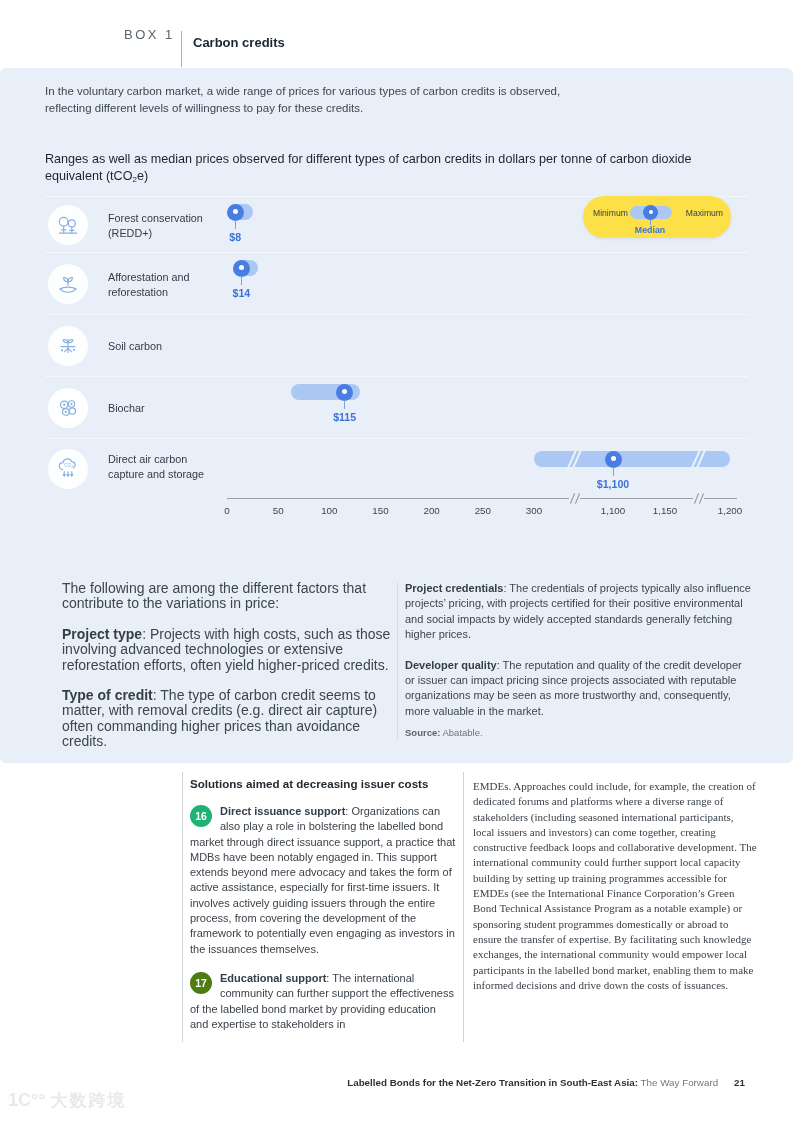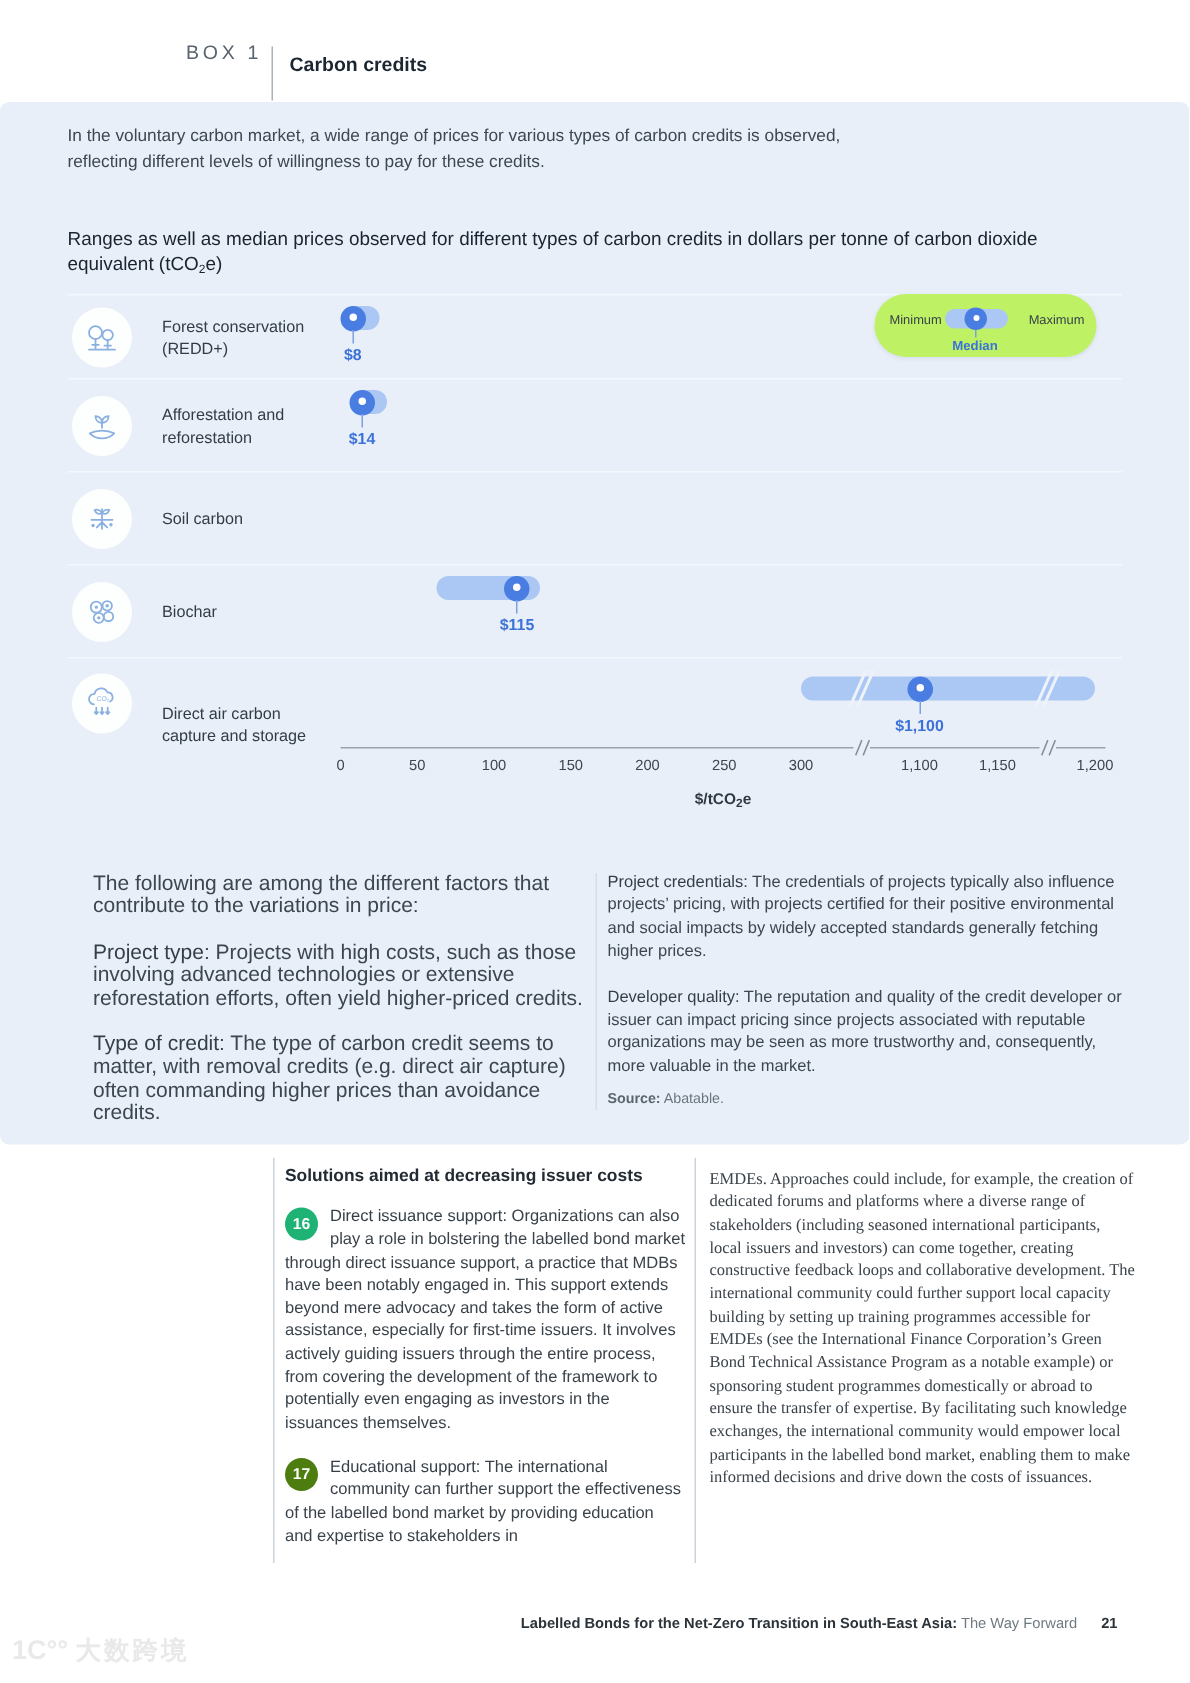--- a/index.html
+++ b/index.html
@@ -37,21 +37,21 @@
   
   .axis-line { position:absolute; left:227px; top:430px; width:510px; height:1px; background:#9aa3ac; }
   .axis-break { position:absolute; top:-5px; width:11px; height:11px; background:#e9eff8; }
   .axis-break::before, .axis-break::after { content:""; position:absolute; top:0; bottom:0; width:1px; background:#858f98; transform:rotate(22deg); }
   .axis-break::before { left:3px; } .axis-break::after { left:8px; }
   .axis-ticks { position:absolute; left:227px; top:437px; }
   .tick { position:absolute; width:50px; text-align:center; font-size:9.8px; color:#3c454e; }
   .axis-label { position:absolute; left:227px; top:460px; width:510px; text-align:center; font-size:10.3px; font-weight:bold; color:#2f3942; }
 
   
-  .legend { position:absolute; left:583px; top:128px; width:148px; height:42px; background:#bef264; border-radius:21px;
+  .legend { position:absolute; left:583px; top:128px; width:148px; height:42px; background:#fde047; border-radius:21px;
             box-shadow:0 1px 3px rgba(30,60,120,0.10); }
   .legend .lg-min { position:absolute; left:10px; top:12px; font-size:8.6px; color:#39424b; }
   .legend .lg-max { position:absolute; right:8px; top:12px; font-size:8.6px; color:#39424b; }
   .legend .lg-bar { position:absolute; left:47px; top:10px; width:42px; height:13px; border-radius:7px; }
   .legend .lg-dot { position:absolute; left:60px; top:9px; width:15px; height:15px; border-radius:50%; }
   .legend .lg-dot::after { content:""; position:absolute; left:5.5px; top:4.5px; width:4px; height:4px; border-radius:50%; background:#fff; }
   .legend .lg-conn { position:absolute; left:67px; top:24px; width:1px; height:5px; }
   .legend .lg-median { position:absolute; left:37px; top:29px; width:60px; text-align:center; font-size:8.8px; font-weight:bold; }
 
   
@@ -72,21 +72,21 @@
   .num-badge { float:left; width:22px; height:22px; margin:1px 8px 2px 0; border-radius:50%;
                color:#fff; font-size:10.5px; font-weight:bold; text-align:center; line-height:22px; }
 
   
   .footer { position:absolute; top:1077px; right:48px; font-size:9.8px; color:#6f7981; white-space:nowrap; }
   .footer .f-bold { font-weight:bold; color:#2b333a; }
   .footer .f-page { font-weight:bold; color:#2b333a; margin-left:16px; }
   .watermark { position:absolute; left:8px; top:1089px; font-size:17px; letter-spacing:2px; color:#e9e9e9; font-weight:bold; }
   .watermark .wm-logo { font-size:18px; letter-spacing:0; margin-right:5px; }
 
-  b.term { font-weight:normal; color:#343e47; }
+  b.term { font-weight:bold; color:#343e47; }
 </style>
 </head>
 <body>
 
 <div class="page">
 
   <div class="hdr-box-label">BOX 1</div>
   <div class="hdr-divider"></div>
   <div class="hdr-title">Carbon credits</div>
 
@@ -175,21 +175,21 @@
       <div class="chart-row tall" style="height:59px">
         <div class="row-icon" style="top:10px">
           <svg width="26" height="26" viewBox="0 0 24 24" fill="none" stroke="#8ab0e0" stroke-width="1.1" stroke-linecap="round">
             <path d="M7 12.5a3.2 3.2 0 0 1 .4-6.4 4.2 4.2 0 0 1 8-.9 3 3 0 0 1 1.6 5.6"></path>
             <text x="8.6" y="10.6" font-size="4.2" fill="#8ab0e0" stroke="none" font-family="Liberation Sans, sans-serif">CO₂</text>
             <path d="M8.5 14.5v4 M8.5 18.5l-1-1.2 M8.5 18.5l1-1.2"></path>
             <path d="M12 14.5v4 M12 18.5l-1-1.2 M12 18.5l1-1.2"></path>
             <path d="M15.5 14.5v4 M15.5 18.5l-1-1.2 M15.5 18.5l1-1.2"></path>
           </svg>
         </div>
-        <div class="row-label" style="top:30px">Direct air carbon capture and storage</div>
+        <div class="row-label" style="top:13px">Direct air carbon capture and storage</div>
         <div class="bar-area">
             <div class="bar" style="left: 307px; width: 196px; top: 12px; background: rgb(171, 200, 244);"></div>
             <div class="bar-break" style="left: 342.5px; top: 7px;"></div>
             <div class="bar-break" style="left: 466.5px; top: 7px;"></div>
             <div class="mdot" style="left: 377.5px; top: 11.5px; background: rgb(74, 125, 226);"></div>
             <div class="mconn" style="left: 385.5px; top: 28px; background: rgb(125, 159, 227);"></div>
             <div class="mlabel" style="left: 344px; top: 39px; color: rgb(59, 114, 217);">$1,100</div>
           </div>
       </div>
     </div>
@@ -212,23 +212,20 @@
         <span class="tick" style="left: 26.1667px;">50</span>
         <span class="tick" style="left: 77.3333px;">100</span>
         <span class="tick" style="left: 128.5px;">150</span>
         <span class="tick" style="left: 179.667px;">200</span>
         <span class="tick" style="left: 230.833px;">250</span>
         <span class="tick" style="left: 282px;">300</span>
         <span class="tick" style="left: 361px;">1,100</span>
         <span class="tick" style="left: 413px;">1,150</span>
         <span class="tick" style="left: 478px;">1,200</span>
       </div>
-    <div class="axis-label">
-      <span>$/tCO</span><span class="sub">2</span><span>e</span>
-    </div>
 
     <div class="factors-col1">
       <p>The following are among the different factors that contribute to the variations in price:</p>
       <p><b class="term">Project type</b><span>: Projects with high costs, such as those involving advanced technologies or extensive reforestation efforts, often yield higher-priced credits.</span></p>
       <p><b class="term">Type of credit</b><span>: The type of carbon credit seems to matter, with removal credits (e.g. direct air capture) often commanding higher prices than avoidance credits.</span></p>
     </div>
     <div class="factors-divider"></div>
     <div class="factors-col2">
       <p><b class="term">Project credentials</b><span>: The credentials of projects typically also influence projects’ pricing, with projects certified for their positive environmental and social impacts by widely accepted standards generally fetching higher prices.</span></p>
       <p style="margin-bottom:6px"><b class="term">Developer quality</b><span>: The reputation and quality of the credit developer or issuer can impact pricing since projects associated with reputable organizations may be seen as more trustworthy and, consequently, more valuable in the market.</span></p>

